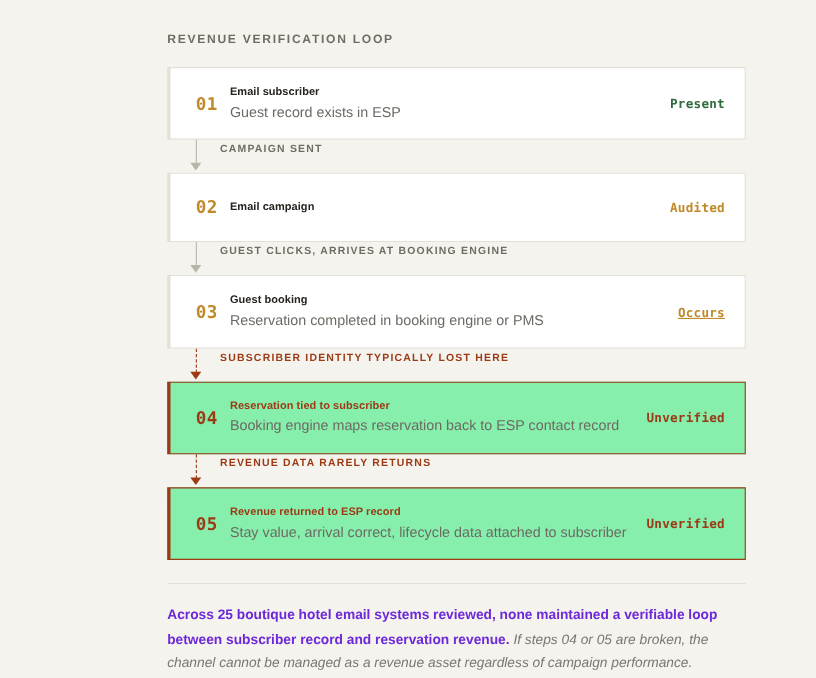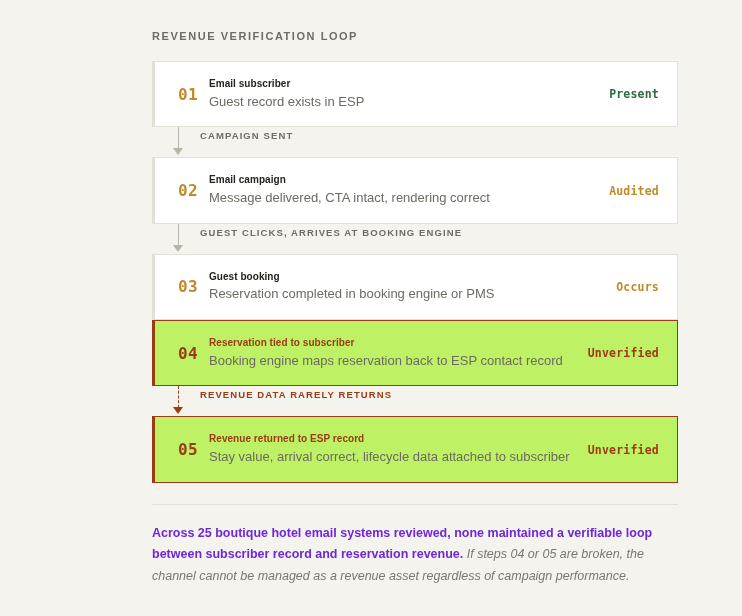--- a/index.html
+++ b/index.html
@@ -46,21 +46,21 @@
     background: #ffffff;
     border: 1px solid #e3e0d8;
     border-left: 3px solid #e3e0d8;
     display: flex;
     align-items: center;
     padding: 15px 18px 15px 14px;
     min-height: 63px;
   }
 
   .step-card.alert {
-    background: #bef264;
+    background: #86efac;
     border: 1px solid #9c3a15;
     border-left: 3px solid #9c3a15;
     justify-content: center;
   }
 
   .step-num {
     flex: 0 0 auto;
     width: 36px;
     font-family: "DejaVu Sans Mono", "Liberation Mono", monospace;
     font-size: 16px;
@@ -101,21 +101,21 @@
     font-size: 11.5px;
     font-weight: 700;
     letter-spacing: 0.2px;
     text-align: right;
     white-space: nowrap;
     padding-left: 14px;
   }
 
   .status-present    { color: #2e6b3e; }
   .status-audited    { color: #c08a2a; }
-  .status-occurs     { color: #c08a2a; }
+  .status-occurs     { color: #c08a2a; text-decoration: underline; }
   .status-unverified { color: #9c3a15; }
 
   
   .connector {
     position: relative;
     height: 30px;
   }
 
   .connector .line {
     position: absolute;
@@ -205,40 +205,44 @@
     <div class="connector">
       <span class="line"></span>
       <span class="arrow"></span>
       <span class="clabel">CAMPAIGN SENT</span>
     </div>
 
     <div class="step-card">
       <div class="step-num">02</div>
       <div class="step-body">
         <div class="step-title">Email campaign</div>
-        <div class="step-desc">Message delivered, CTA intact, rendering correct</div>
       </div>
       <div class="step-status status-audited">Audited</div>
     </div>
 
     <div class="connector">
       <span class="line"></span>
       <span class="arrow"></span>
       <span class="clabel">GUEST CLICKS, ARRIVES AT BOOKING ENGINE</span>
     </div>
 
     <div class="step-card">
       <div class="step-num">03</div>
       <div class="step-body">
         <div class="step-title">Guest booking</div>
         <div class="step-desc">Reservation completed in booking engine or PMS</div>
       </div>
       <div class="step-status status-occurs">Occurs</div>
     </div>
 
+    <div class="connector danger">
+      <span class="line"></span>
+      <span class="arrow"></span>
+      <span class="clabel">SUBSCRIBER IDENTITY TYPICALLY LOST HERE</span>
+    </div>
 
     <div class="step-card alert">
       <div class="step-num">04</div>
       <div class="step-body">
         <div class="step-title">Reservation tied to subscriber</div>
         <div class="step-desc">Booking engine maps reservation back to ESP contact record</div>
       </div>
       <div class="step-status status-unverified">Unverified</div>
     </div>
 

